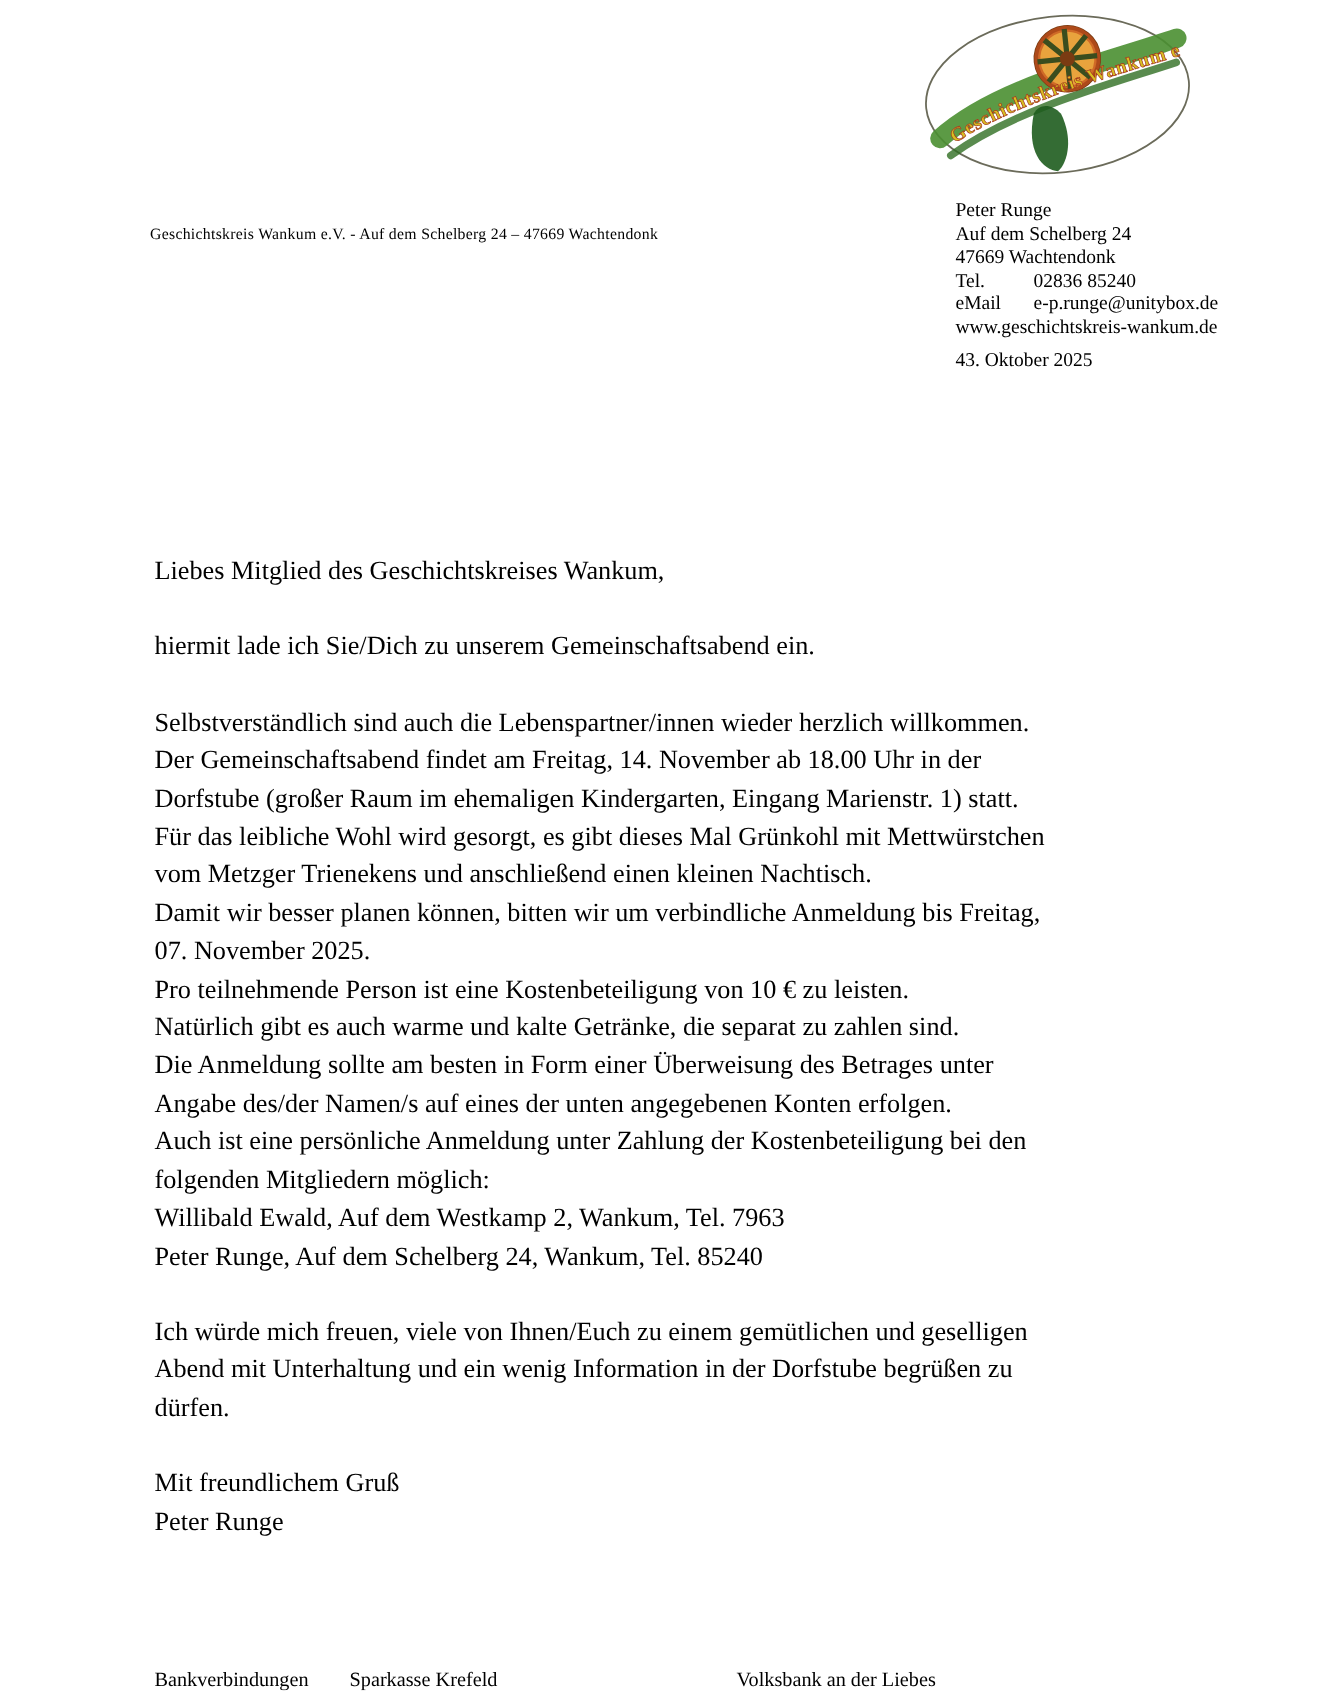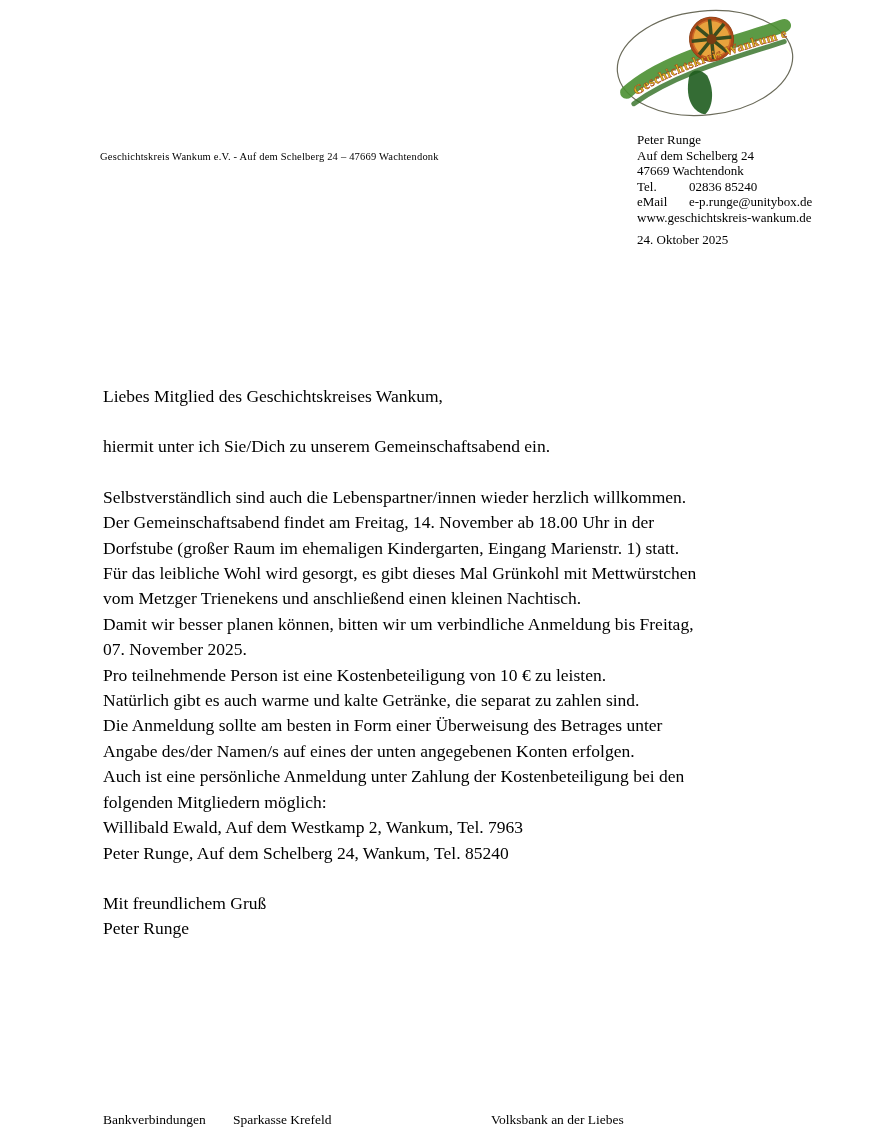--- a/index.html
+++ b/index.html
@@ -47,21 +47,21 @@
     position: absolute;
     left: 637px;
     top: 232px;
     font-size: 13px;
   }
 
   
   .letter-body {
     position: absolute;
     left: 103px;
-    top: 384px;
+    top: 368px;
     width: 745px;
     font-size: 17.5px;
     line-height: 25.4px;
   }
   .letter-body p { margin: 0 0 25px 0; }
   .pre { white-space: pre-line; }
 
   
   .bank-footer {
     position: absolute;
@@ -117,40 +117,43 @@
       <span class="lbl">Tel.</span>
       <span>02836 85240</span>
     </div>
     <div class="row">
       <span class="lbl">eMail</span>
       <span>e-p.runge@unitybox.de</span>
     </div>
     <div>www.geschichtskreis-wankum.de</div>
   </div>
 
-  <div class="letter-date">24. Oktober 2025</div>
+  <div class="letter-date">43. Oktober 2025</div>
 
   <div class="letter-body">
     <p>Liebes Mitglied des Geschichtskreises Wankum,</p>
-    <p>hiermit unter ich Sie/Dich zu unserem Gemeinschaftsabend ein.</p>
+    <p>hiermit lade ich Sie/Dich zu unserem Gemeinschaftsabend ein.</p>
     <p class="pre">Selbstverständlich sind auch die Lebenspartner/innen wieder herzlich willkommen.
 Der Gemeinschaftsabend findet am Freitag, 14. November ab 18.00 Uhr in der
 Dorfstube (großer Raum im ehemaligen Kindergarten, Eingang Marienstr. 1) statt.
 Für das leibliche Wohl wird gesorgt, es gibt dieses Mal Grünkohl mit Mettwürstchen
 vom Metzger Trienekens und anschließend einen kleinen Nachtisch.
 Damit wir besser planen können, bitten wir um verbindliche Anmeldung bis Freitag,
 07. November 2025.
 Pro teilnehmende Person ist eine Kostenbeteiligung von 10 € zu leisten.
 Natürlich gibt es auch warme und kalte Getränke, die separat zu zahlen sind.
 Die Anmeldung sollte am besten in Form einer Überweisung des Betrages unter
 Angabe des/der Namen/s auf eines der unten angegebenen Konten erfolgen.
 Auch ist eine persönliche Anmeldung unter Zahlung der Kostenbeteiligung bei den
 folgenden Mitgliedern möglich:
 Willibald Ewald, Auf dem Westkamp 2, Wankum, Tel. 7963
 Peter Runge, Auf dem Schelberg 24, Wankum, Tel. 85240</p>
+    <p class="pre">Ich würde mich freuen, viele von Ihnen/Euch zu einem gemütlichen und geselligen
+Abend mit Unterhaltung und ein wenig Information in der Dorfstube begrüßen zu
+dürfen.</p>
     <p class="pre">Mit freundlichem Gruß
 Peter Runge</p>
   </div>
 
   <div class="bank-footer">
     <div class="frow">
       <span class="c1">Bankverbindungen</span>
       <span class="c2">Sparkasse Krefeld</span>
       <span class="c3">Volksbank an der Liebes</span>
     </div>

